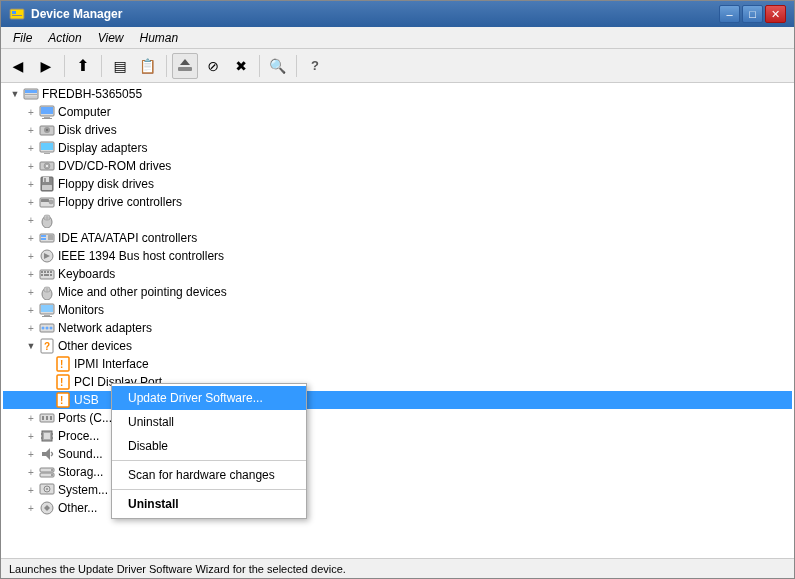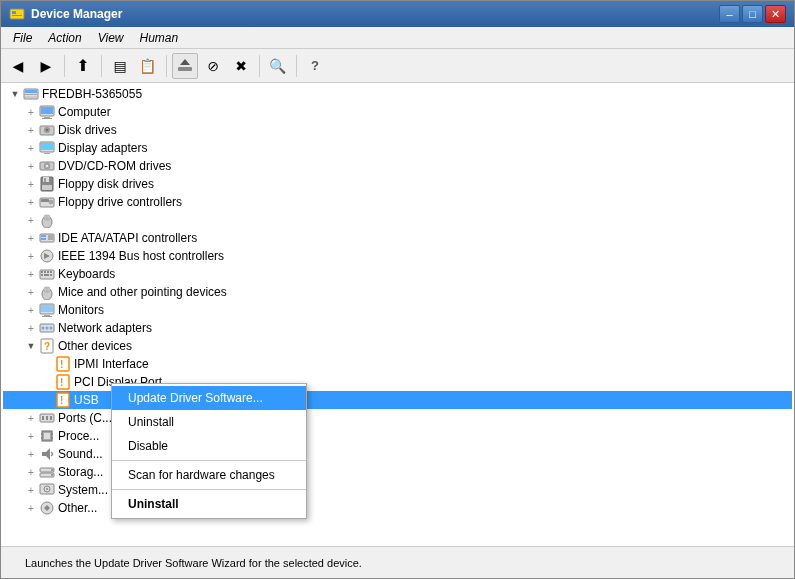--- a/index.html
+++ b/index.html
@@ -188,23 +188,23 @@
       font-weight: normal;
     }
     .ctx-separator {
       height: 1px;
       background: #ccc;
       margin: 2px 0;
     }
     .status-bar {
       background: #f0f0f0;
       border-top: 1px solid #ccc;
-      padding: 2px 24px;
+      padding: 2px 8px;
       font-size: 11px;
-      height: 32px;
+      height: 20px;
       display: flex;
       align-items: center;
     }
 
     
     .tree-panel::-webkit-scrollbar { width: 14px; }
     .tree-panel::-webkit-scrollbar-track { background: #f0f0f0; }
     .tree-panel::-webkit-scrollbar-thumb { background: #c0c0c0; border: 1px solid #aaa; }
   </style>
 </head>

